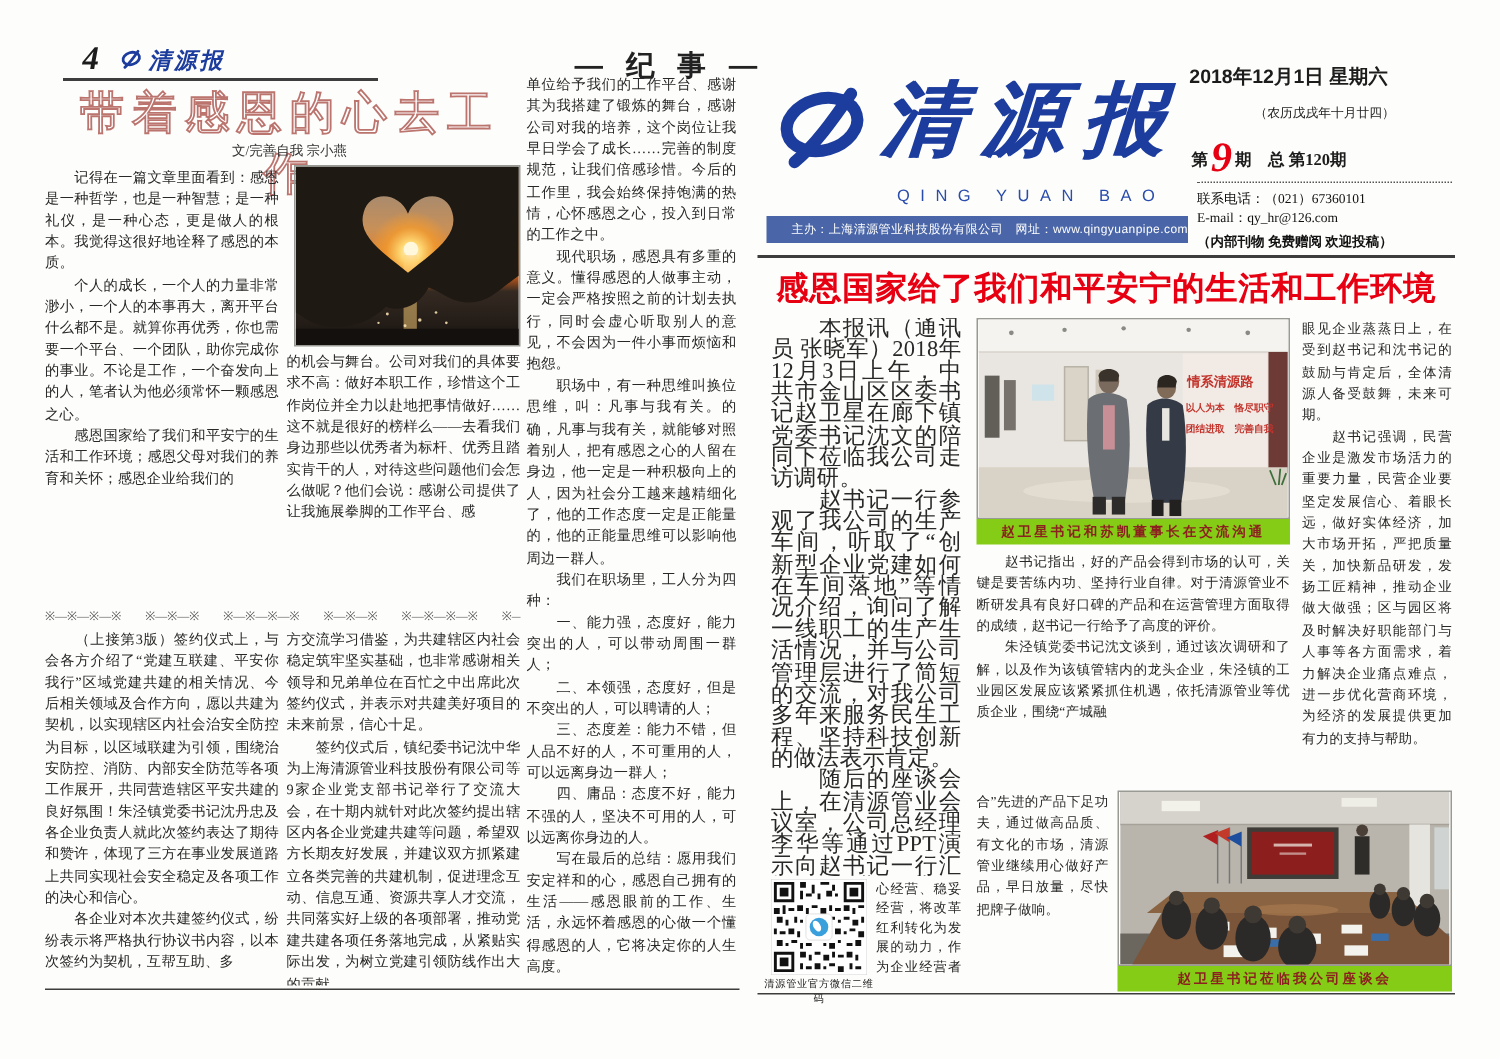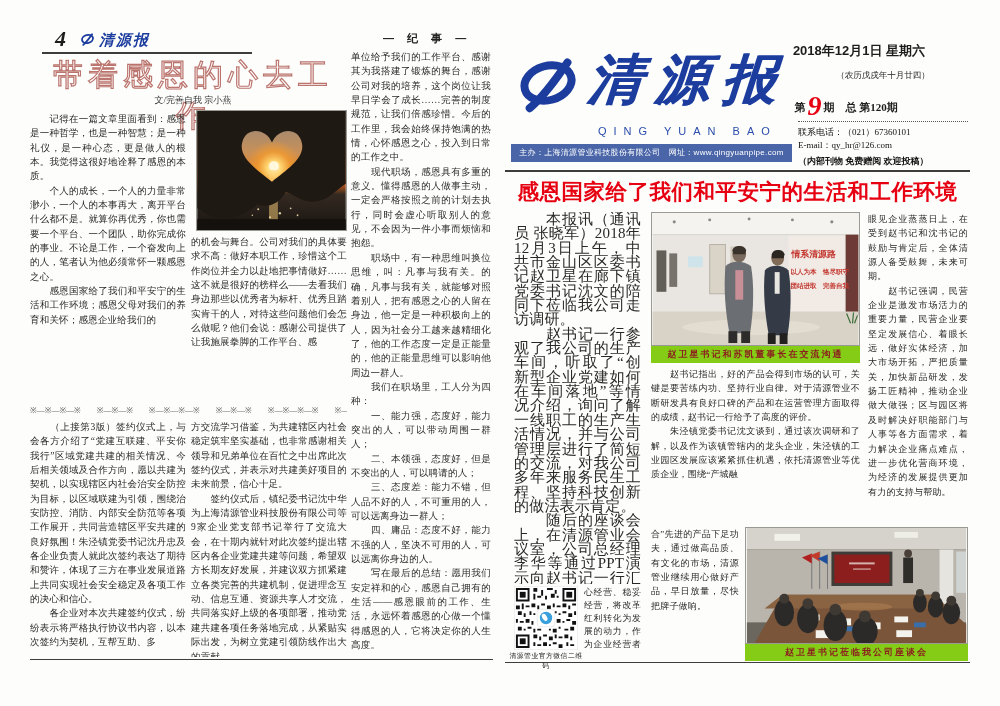--- a/index.html
+++ b/index.html
@@ -5,34 +5,34 @@
   html,body{margin:0;padding:0;width:1000px;height:706px;overflow:hidden;
     background:#fdfdfb;font-family:"Liberation Serif","DejaVu Serif",serif;color:#1c1c1c;}
   .abs{position:absolute;}
   #spread{position:relative;width:1000px;height:706px;}
   .coltext{font-size:9.5px;line-height:14.35px;text-align:justify;white-space:pre-wrap;
     color:#282828;overflow:hidden;letter-spacing:.2px;}
   .rule{background:#3d3d3d;}
   
   .pgnum{font:italic 700 22px "Liberation Serif",serif;}
   .logo-blue{color:#1c3d9e;font-style:italic;font-weight:700;}
-  .section-lbl{font-size:11px;font-weight:700;letter-spacing:5px;color:#222;
+  .section-lbl{font-size:19px;font-weight:700;letter-spacing:5px;color:#222;
     font-family:"Liberation Sans","DejaVu Sans",sans-serif;}
   .art-title{font-family:"DejaVu Sans","Liberation Sans",sans-serif;font-weight:400;
     font-size:30px;letter-spacing:5px;text-align:center;color:#fff;
     -webkit-text-stroke:1.2px #bb746e;}
   .byline{font-size:9px;text-align:center;color:#333;}
   .divider{font-size:8px;color:#555;text-align:center;white-space:nowrap;overflow:hidden;}
   
   .paper-name{font-family:"DejaVu Serif","Liberation Serif",serif;font-style:italic;
     font-weight:900;color:#1c3d9e;font-size:54px;letter-spacing:13px;
     text-shadow:1px 0 #1c3d9e;transform:skewX(-4deg);}
   .pinyin{font-family:"Liberation Sans","DejaVu Sans",sans-serif;font-size:11px;
     letter-spacing:7px;color:#2a4cab;}
-  .org-bar{background:#4a66a8;color:#fff;font-size:8px;line-height:18px;text-align:center;
+  .org-bar{background:#4a66a8;color:#fff;font-size:8px;line-height:18px;text-align:right;
     font-family:"Liberation Sans","DejaVu Sans",sans-serif;letter-spacing:.3px;}
   .mh-date{font-family:"Liberation Sans","DejaVu Sans",sans-serif;font-weight:700;
     font-size:13px;text-align:center;}
   .mh-small{font-size:8.5px;text-align:center;color:#222;}
   .mh-issue{text-align:center;font-size:11px;font-weight:700;}
   .mh-issue .big9{font:italic 700 28px "Liberation Serif",serif;color:#e60012;
     vertical-align:-4px;padding:0 2px;}
   .mh-contact{font-size:9px;text-align:left;color:#111;}
   .dotted{border-top:1.5px dotted #555;height:0;}
   .headline{font-family:"DejaVu Sans","Liberation Sans",sans-serif;font-weight:900;

